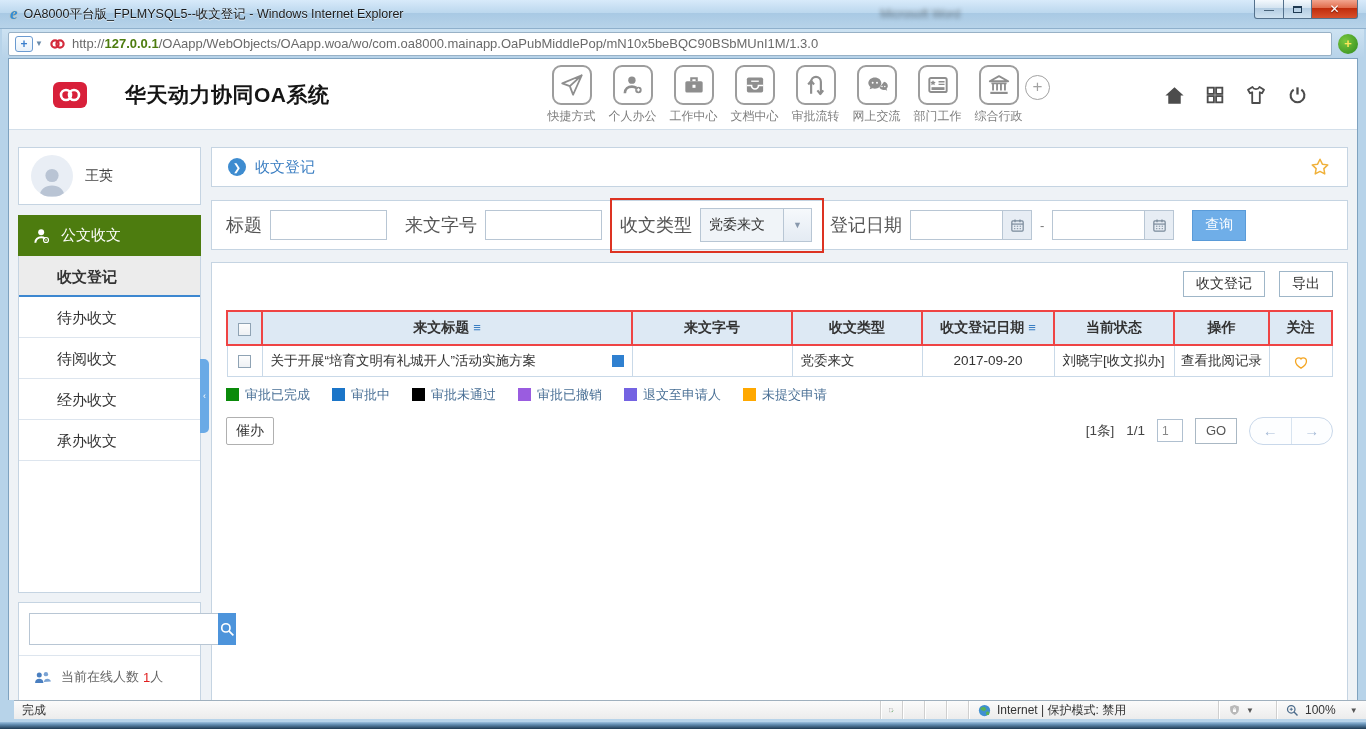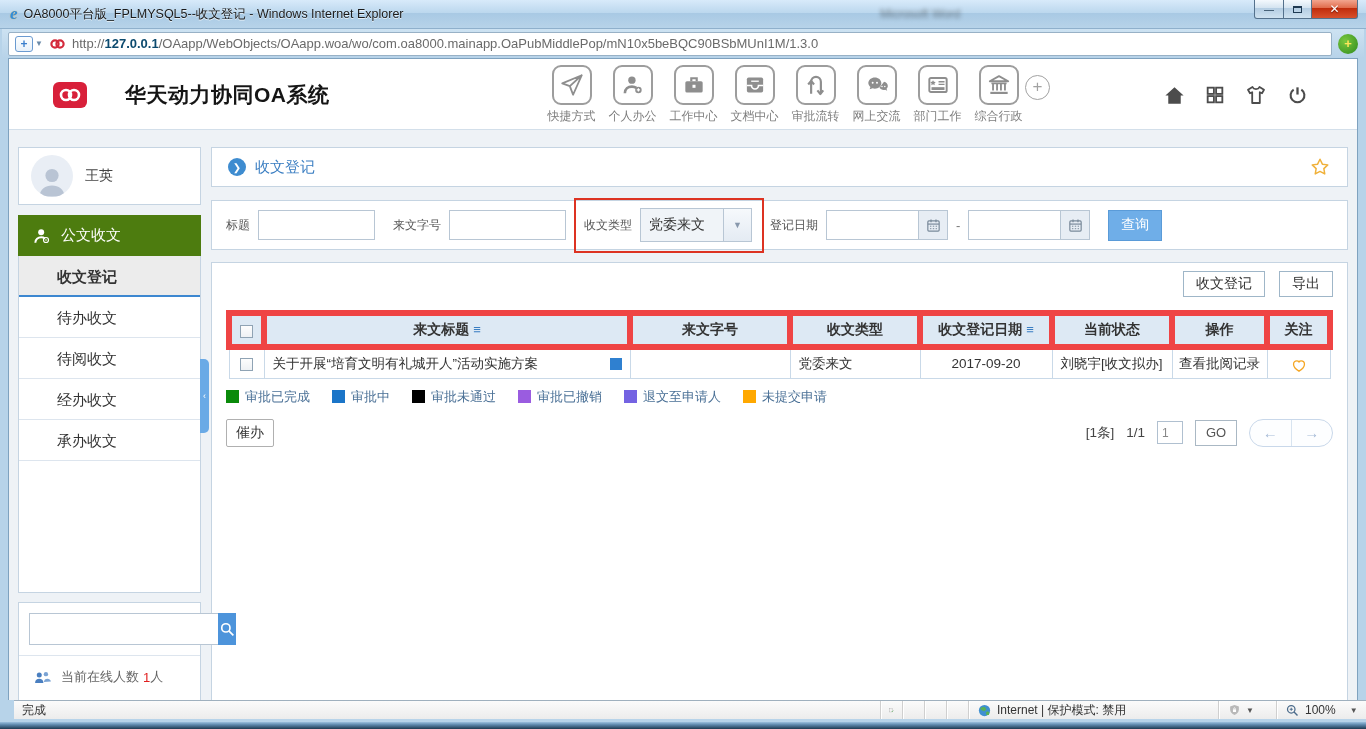--- a/index.html
+++ b/index.html
@@ -25,21 +25,21 @@
 
   .addressbar { position:absolute; top:29px; left:2px; width:1362px; height:29px;
     background:linear-gradient(#cde2f2,#b7d3e9); display:flex; align-items:center; padding:0 6px; }
   .addr-field { flex:1; height:24px; background:#fff; border:1px solid #98b1c6; border-radius:2px;
     display:flex; align-items:center; padding:0 6px; overflow:hidden; white-space:nowrap; }
   .shield-btn { display:flex; align-items:center; margin-right:6px; }
   .shield-box { width:18px; height:16px; border:1px solid #6a9ad0; border-radius:3px; color:#3a7ecc;
     font-weight:bold; font-size:12px; display:flex; align-items:center; justify-content:center; background:linear-gradient(#fdfefe,#e8f1fa); }
   .shield-caret { color:#6a8aa8; font-size:8px; margin-left:2px; }
   .addr-url { font-size:13px; color:#6a6a6a; overflow:hidden; text-overflow:ellipsis; }
-  .addr-url b { color:#0c4a6e; font-weight:bold; }
+  .addr-url b { color:#4d7c0f; font-weight:bold; }
   .compat-btn { width:20px; height:20px; margin-left:6px; border-radius:50%;
     background:radial-gradient(circle at 35% 35%, #7ac83e, #2e8a1e); display:flex; align-items:center; justify-content:center;
     color:#ffe65a; font-weight:bold; font-size:13px; }
 
   
   .page { position:absolute; top:58px; left:8px; width:1350px; height:642px; background:#fff; border:1px solid #7fa2bf; border-bottom:none; overflow:hidden; }
 
   .app-header { position:relative; height:71px; background:#fff; border-bottom:1px solid #d3dfea; }
   .logo { position:absolute; left:44px; top:22px; display:flex; align-items:center;gap:30px; }
   .logo-text { font-size:21px; font-weight:900; color:#151515; margin-left:8px; letter-spacing:.5px; }
@@ -77,41 +77,41 @@
   
   .main { flex:1; display:flex; flex-direction:column; min-width:0; }
   .panel { background:#fff; border:1px solid #c5d4e2; }
   .breadcrumb-bar { height:40px; display:flex; align-items:center; padding:0 16px; margin-bottom:13px; }
   .bc-icon { width:18px; height:18px; border-radius:50%; background:#3e8cd0; color:#fff; font-size:10px; font-weight:bold;
     display:flex; align-items:center; justify-content:center; margin-right:9px; }
   .bc-text { color:#3a7ec2; font-size:15px; }
   .bc-star { margin-left:auto; cursor:pointer; }
 
   .filter-bar { height:50px; display:flex; align-items:center; padding:0 14px; margin-bottom:12px; overflow:visible; }
-  .f-label { color:#555; font-size:12px; margin-right:8px; white-space:nowrap; }
+  .f-label { color:#555; font-size:18px; margin-right:8px; white-space:nowrap; }
   .f-input { height:30px; border:1px solid #b8c6d4; background:#fff; padding:0 6px; font-size:13px; outline:none; }
   .f-input.w1 { width:117px; margin-right:18px; }
   .fg-type { position:relative; display:flex; align-items:center; margin-right:18px; }
   .red-box { position:absolute; left:-10px; top:-10px; right:-12px; bottom:-11px; border:2px solid #dd3322; pointer-events:none; z-index:5; }
   .select { display:flex; height:34px; border:1px solid #b8c6d4; background:#f0f4f8; cursor:pointer; }
   .select-val { width:82px; display:flex; align-items:center; padding-left:8px; font-size:14px; color:#333; }
   .select-arrow { width:28px; border-left:1px solid #b8c6d4; display:flex; align-items:center; justify-content:center;
     color:#8898ac; font-size:9px; background:linear-gradient(#f6f9fc,#e4ebf3); }
   .date-group { display:flex; align-items:center; }
   .f-input.date { width:92px; border-right:none; }
   .cal-btn { width:30px; height:30px; background:#e7edf4; border:1px solid #b8c6d4; display:flex; align-items:center; justify-content:center; cursor:pointer; }
   .date-sep { margin:0 8px; color:#777; }
   .query-btn { margin-left:18px; width:54px; height:31px; background:#6faee8; color:#fff; border:1px solid #5a9bd8; font-size:14px; cursor:pointer; }
 
   .big-panel { flex:1; padding:8px 14px 0 14px; display:flex; flex-direction:column; }
   .toolbar-row { display:flex; justify-content:flex-end; gap:14px; }
   .tool-btn { height:26px; padding:0 12px; background:#fff; border:1px solid #9fb6c8; color:#333; font-size:14px; cursor:pointer; }
 
   table.grid { border-collapse:collapse; width:100%; margin-top:13px; table-layout:fixed; }
-  .grid th { background:#dde9f4; border:6px solid #ef4444; height:34px; font-size:14px; color:#333; font-weight:bold; }
+  .grid th { background:#dde9f4; border:2px solid #ef4444; height:34px; font-size:14px; color:#333; font-weight:bold; }
   .grid td { border:1px solid #c9d9e8; height:31px; font-size:13.5px; color:#333; padding:0 8px; background:#fff; }
   .grid td.ctr, .grid th.ctr { text-align:center; padding:0; }
   .sort-glyph { color:#3a7ec2; font-size:13px; margin-left:4px; font-weight:normal; }
   .chk { width:13px; height:13px; border:1px solid #8fa3b4; background:linear-gradient(#fdfdfd,#eef1f4); display:inline-block; vertical-align:middle; cursor:pointer; }
   .title-cell { display:flex; align-items:center; }
   .title-cell .txt { flex:1; overflow:hidden; white-space:nowrap; text-overflow:ellipsis; }
   .status-sq { width:12px; height:12px; background:#2f80d0; flex-shrink:0; margin-left:6px; }
   .action-link { cursor:pointer; }
 
   .legend-row { display:flex; align-items:center; gap:22px; margin-top:9px; }

